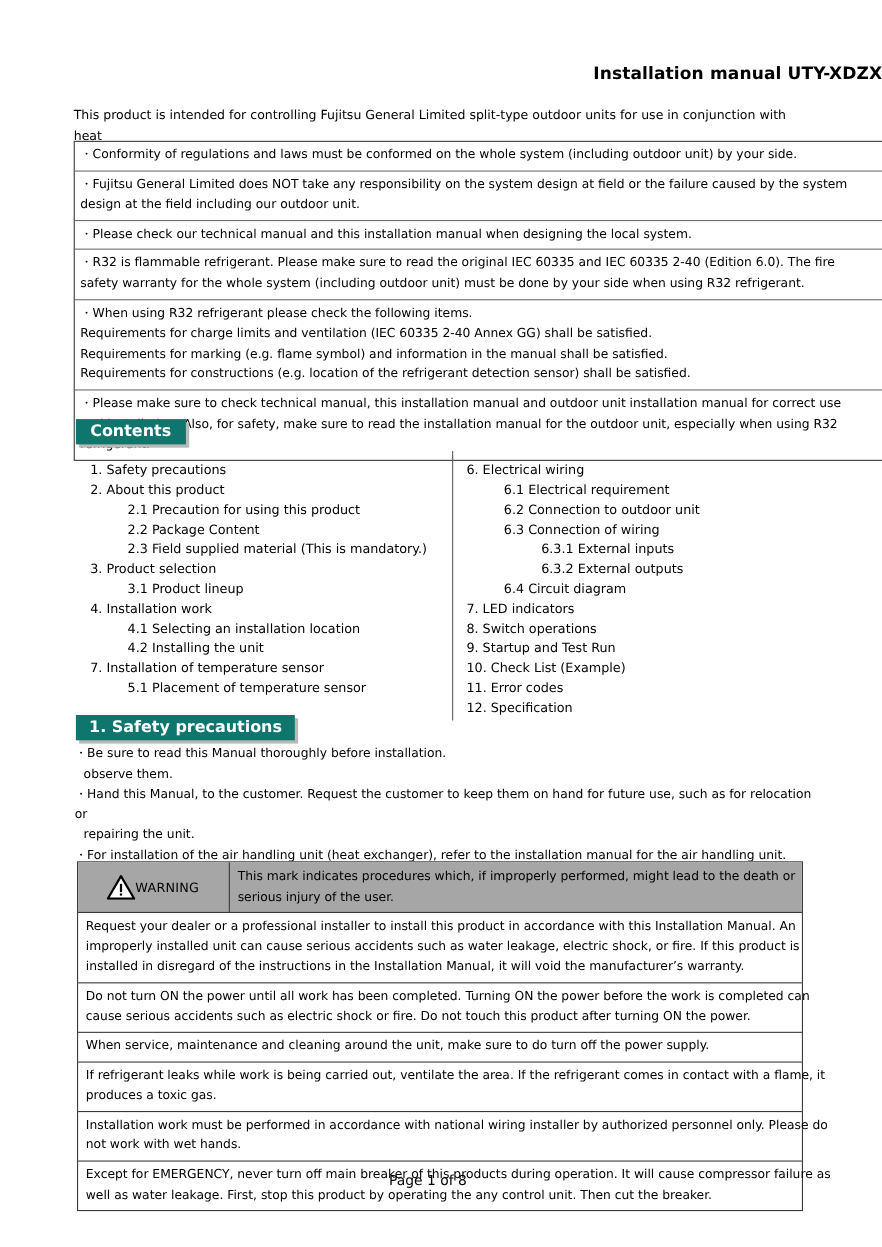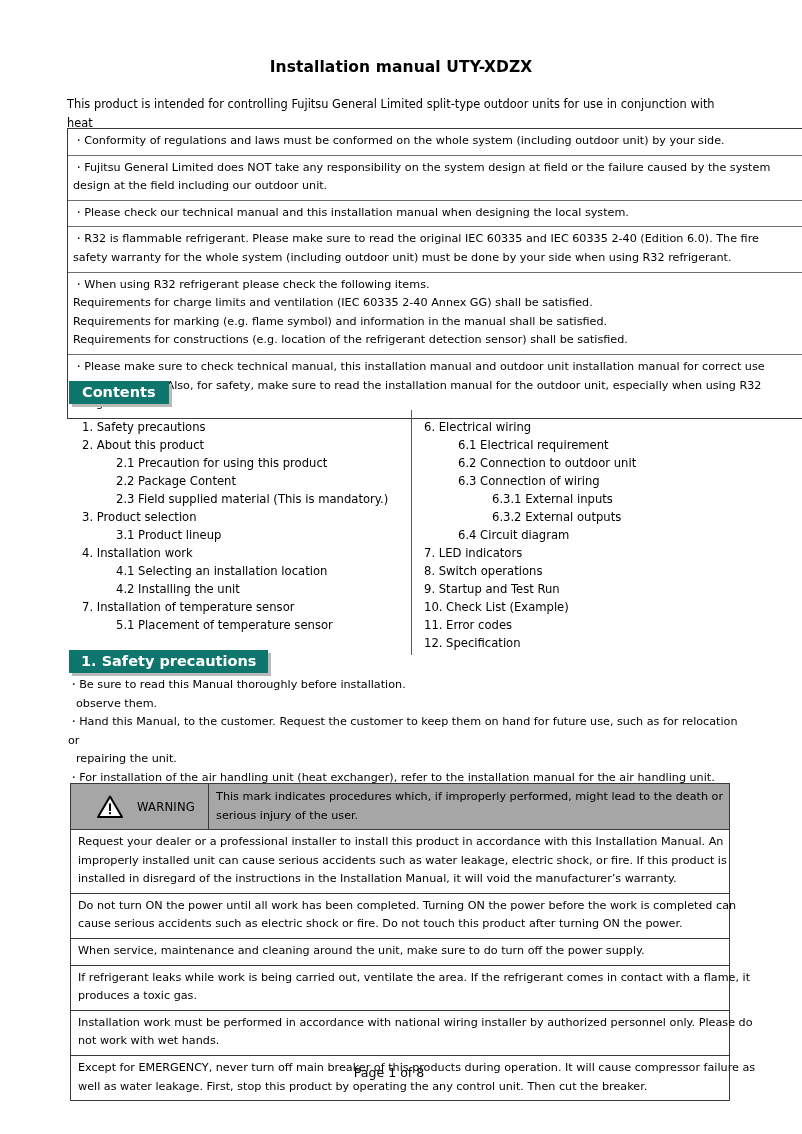--- a/index.html
+++ b/index.html
@@ -21,21 +21,21 @@
     height: 1134px;
     box-sizing: border-box;
   }
 
   
   .doc-title {
     position: absolute;
     top: 58px;
     left: 0;
     width: 802px;
-    text-align: center;
+    text-align: right;
     font-size: 15.5px;
     font-weight: bold;
     letter-spacing: 0.1px;
   }
 
   
   .intro {
     position: absolute;
     top: 95px;
     left: 67px;
@@ -174,21 +174,20 @@
     padding-left: 26px;
   }
   .warn-icon {
     width: 26px;
     height: 23px;
     flex: none;
     display: block;
   }
   .warn-word {
     font-size: 11.6px;
-    margin-left: 14px;
     letter-spacing: 0.2px;
     text-align: center;
   }
   .warn-head-right {
     flex: 1;
     padding: 4px 6px 4px 7px;
     font-size: 11.2px;
     line-height: 18.5px;
     box-sizing: border-box;
   }

